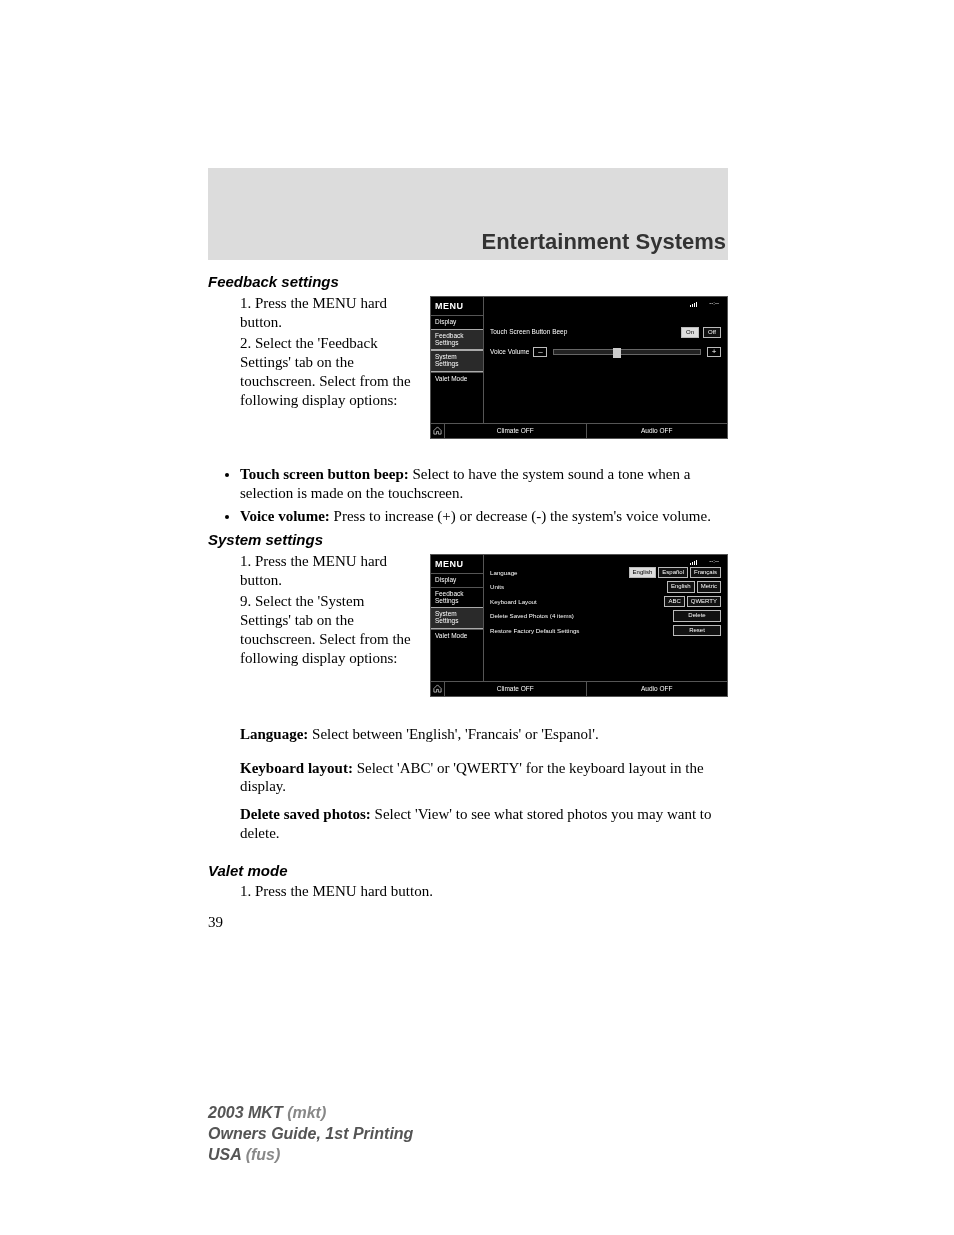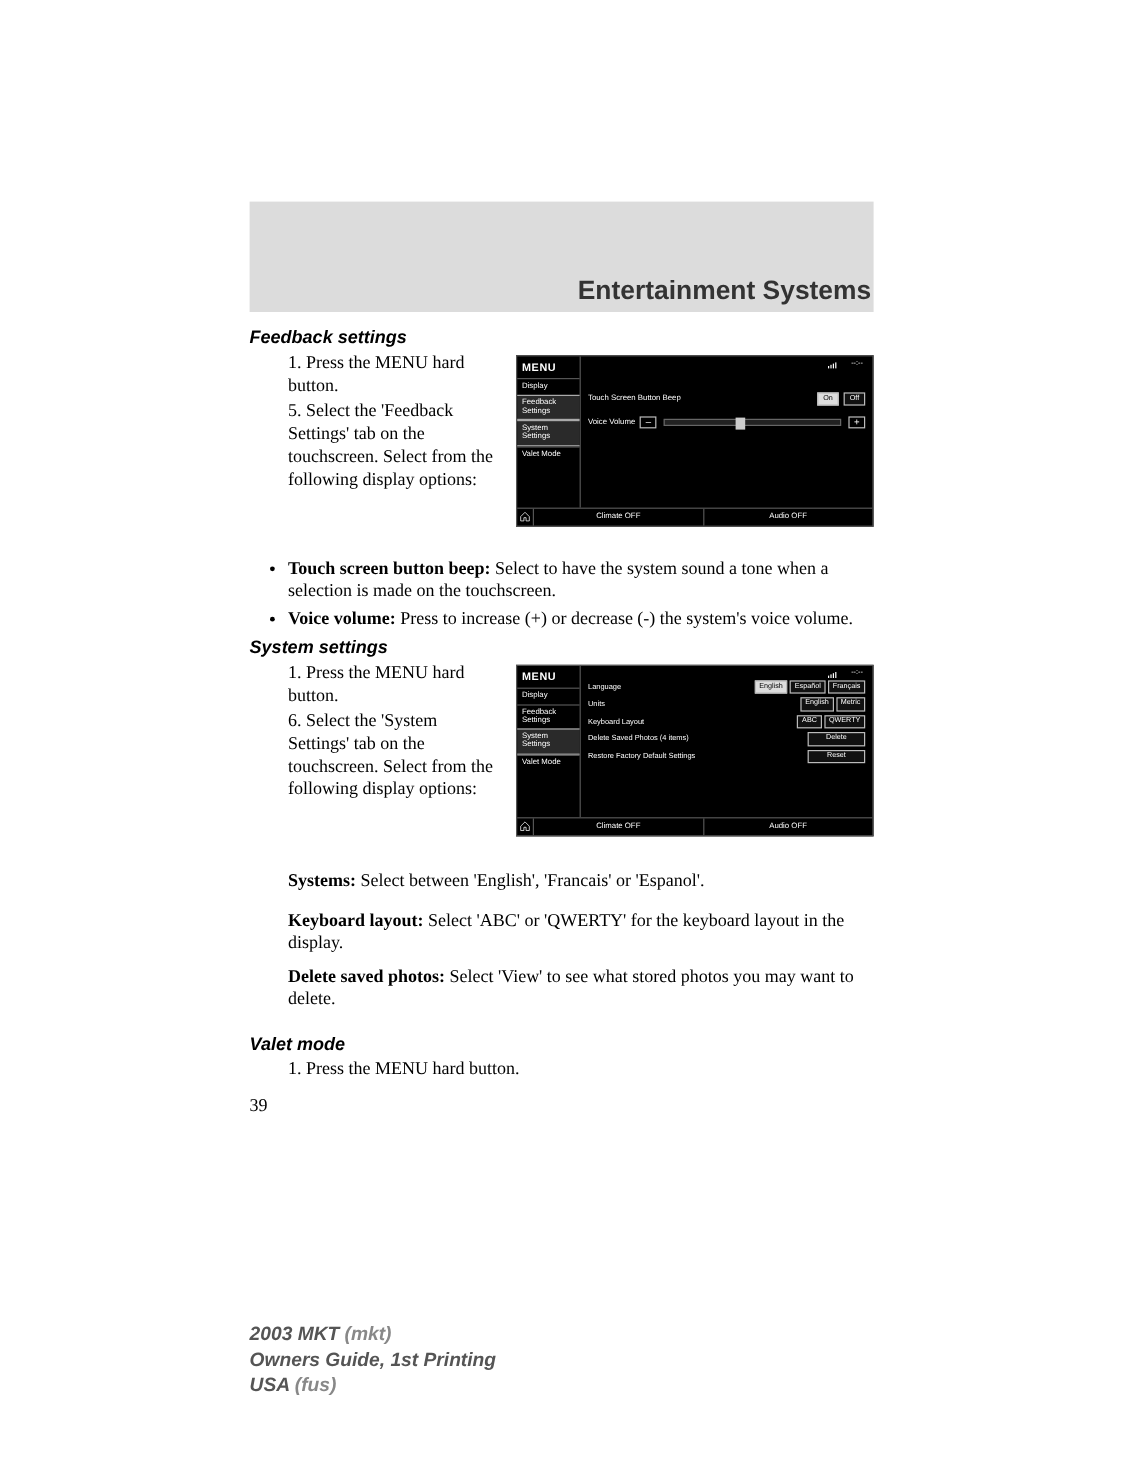--- a/index.html
+++ b/index.html
@@ -163,21 +163,21 @@
 
 <div class="top-band"></div>
 <div class="page-title">Entertainment Systems</div>
 
 <div class="content">
 
   <div class="subhead">Feedback settings</div>
   <div class="row-fig">
     <div class="text-col">
       <div class="para">1. Press the MENU hard button.</div>
-      <div class="para">5. Select the 'Feedback Settings' tab on the touchscreen. Select from the following display options:</div>
+      <div class="para">2. Select the 'Feedback Settings' tab on the touchscreen. Select from the following display options:</div>
     </div>
     <div class="fig-col">
 
       <div class="shot shot1-h">
         <div class="shot-wrap">
           <div class="shot-status">
             <div class="sig">
                 <div class="bar1"></div>
                 <div class="bar2"></div>
                 <div class="bar3"></div>
@@ -231,21 +231,21 @@
   <div class="gap12"></div>
   <ul class="bullets">
     <li><span class="bold">Touch screen button beep:</span><span> Select to have the system sound a tone when a selection is made on the touchscreen.</span></li>
     <li><span class="bold">Voice volume:</span><span> Press to increase (+) or decrease (-) the system's voice volume.</span></li>
   </ul>
 
   <div class="subhead">System settings</div>
   <div class="row-fig">
     <div class="text-col">
       <div class="para">1. Press the MENU hard button.</div>
-      <div class="para">6. Select the 'System Settings' tab on the touchscreen. Select from the following display options:</div>
+      <div class="para">9. Select the 'System Settings' tab on the touchscreen. Select from the following display options:</div>
     </div>
     <div class="fig-col">
 
       <div class="shot sys shot2-h">
         <div class="shot-wrap">
           <div class="shot-status">
             <div class="sig">
                 <div class="bar1"></div>
                 <div class="bar2"></div>
                 <div class="bar3"></div>
@@ -308,21 +308,21 @@
             </div>
             <div class="bottom-cell">Climate OFF</div>
             <div class="bottom-cell">Audio OFF</div>
           </div>
         </div>
       </div>
     </div>
   </div>
 
   <div style="height:22px;"></div>
-  <div class="para"><span class="bold">Systems:</span><span> Select between 'English', 'Francais' or 'Espanol'.</span></div>
+  <div class="para"><span class="bold">Language:</span><span> Select between 'English', 'Francais' or 'Espanol'.</span></div>
   <div class="gap6"></div>
   <div class="gap6"></div>
   <div class="para"><span class="bold">Keyboard layout:</span><span> Select 'ABC' or 'QWERTY' for the keyboard layout in the display.</span></div>
   <div class="gap6"></div>
   <div class="para"><span class="bold">Delete saved photos:</span><span> Select 'View' to see what stored photos you may want to delete.</span></div>
   <div class="gap6"></div>
 
   <div class="gap6"></div>
 
   <div class="subhead">Valet mode</div>

